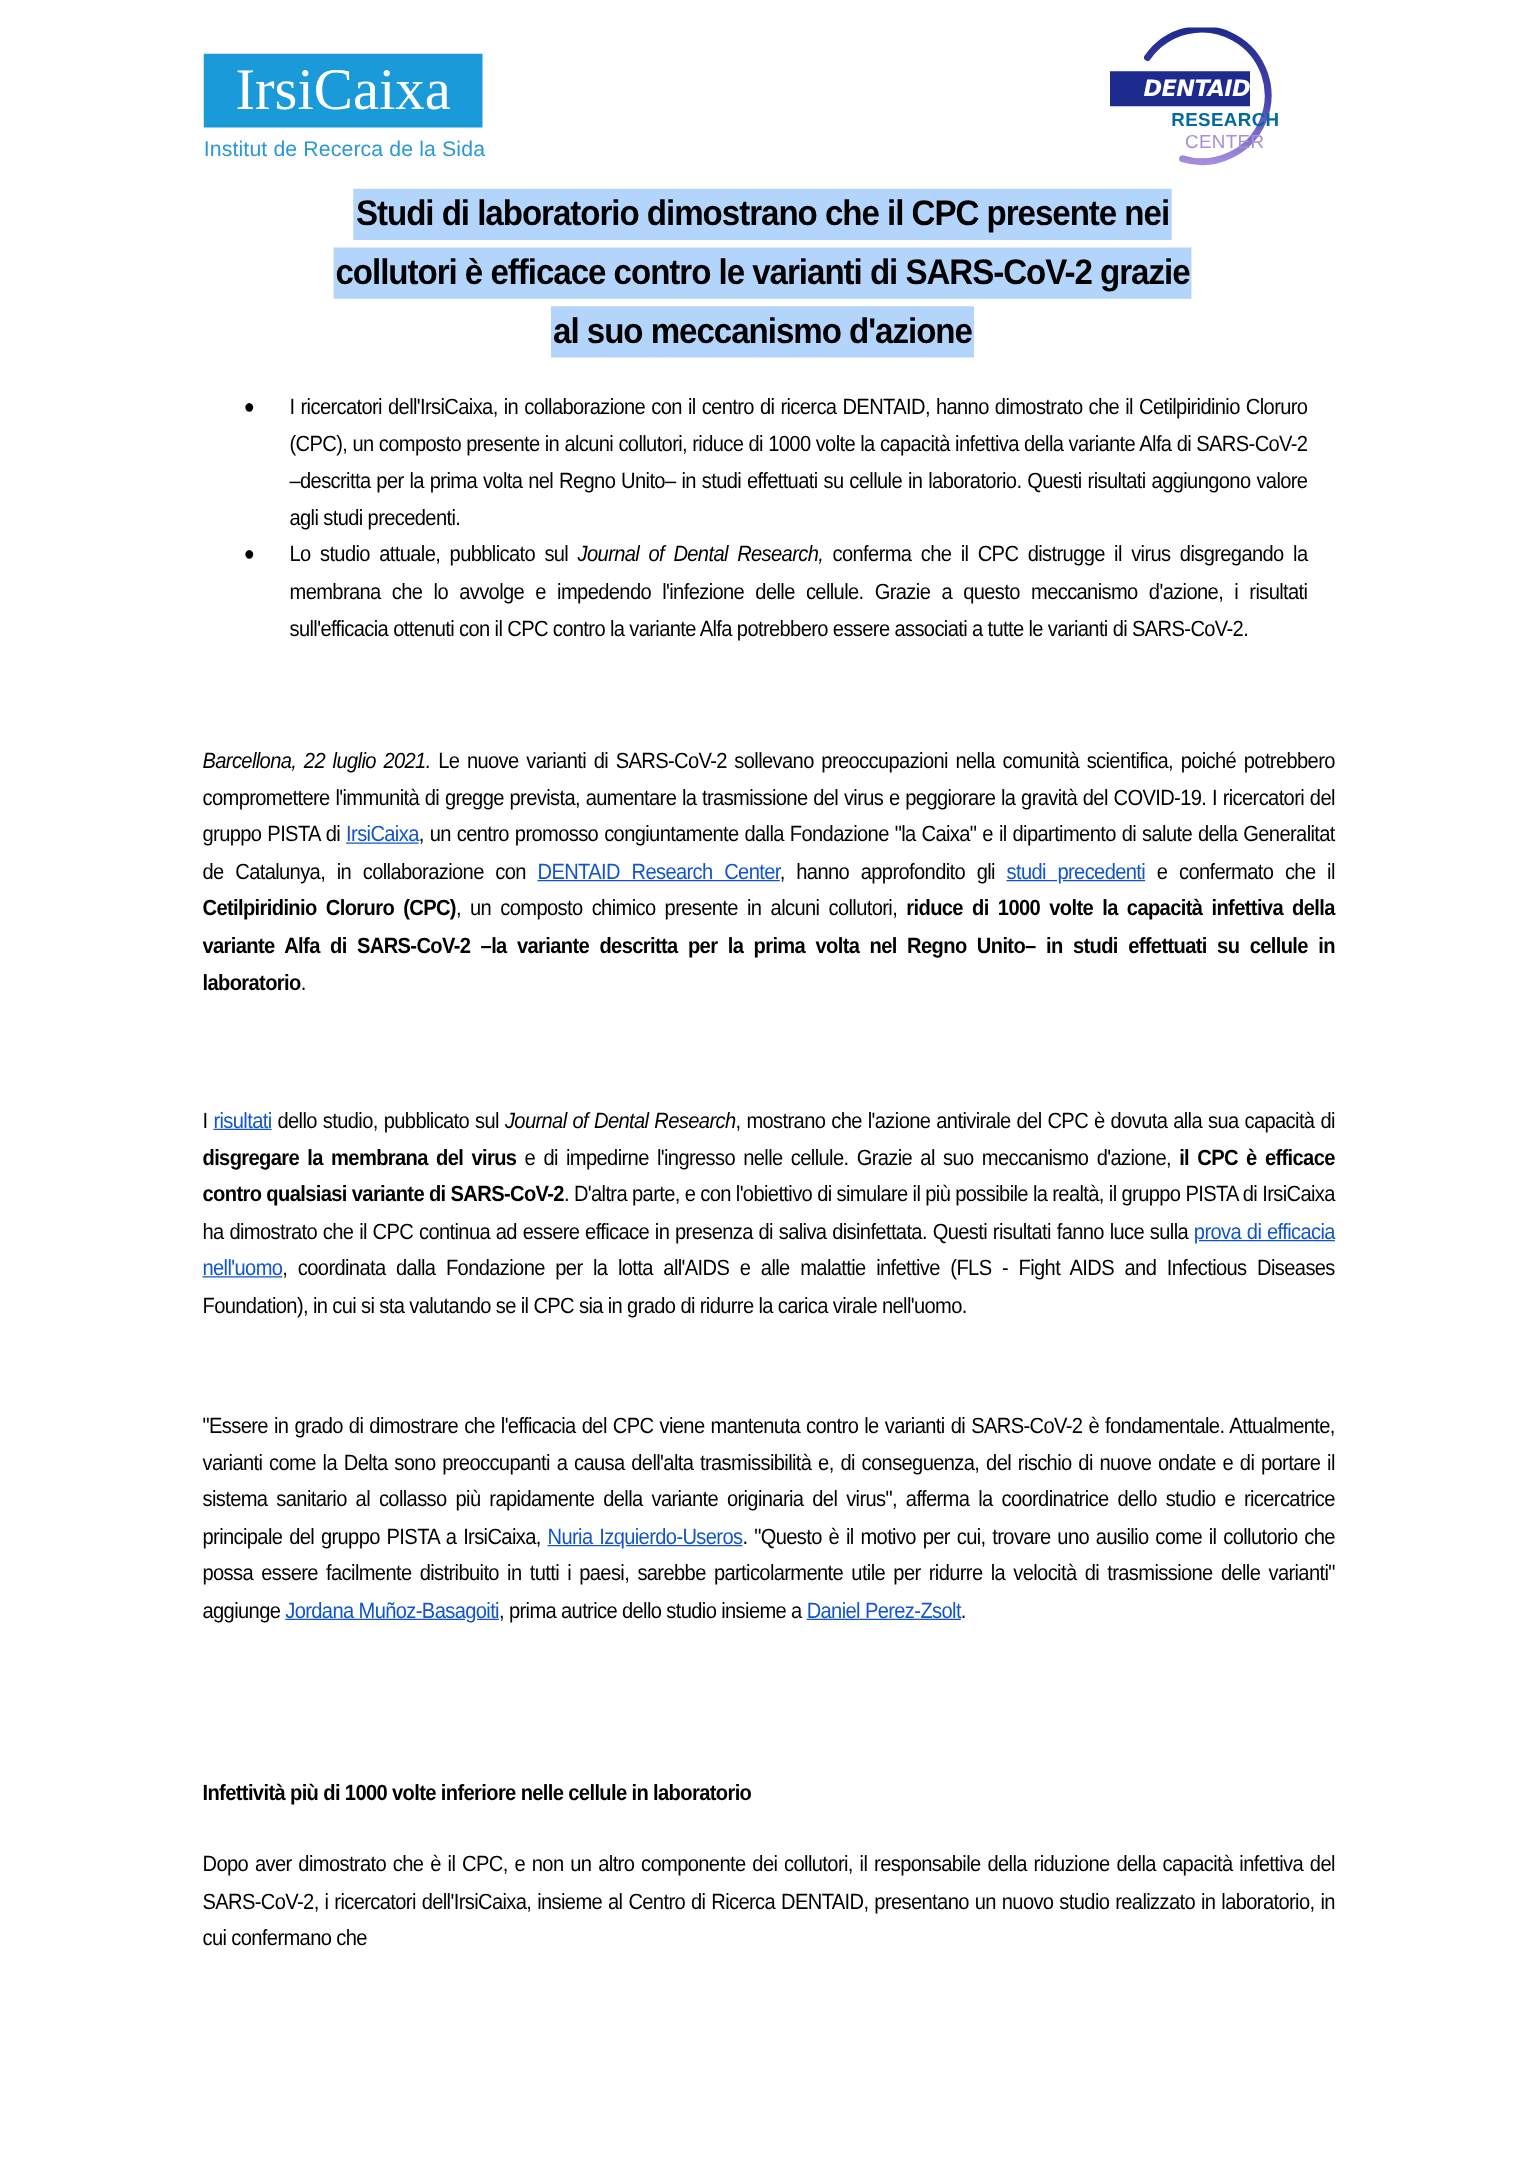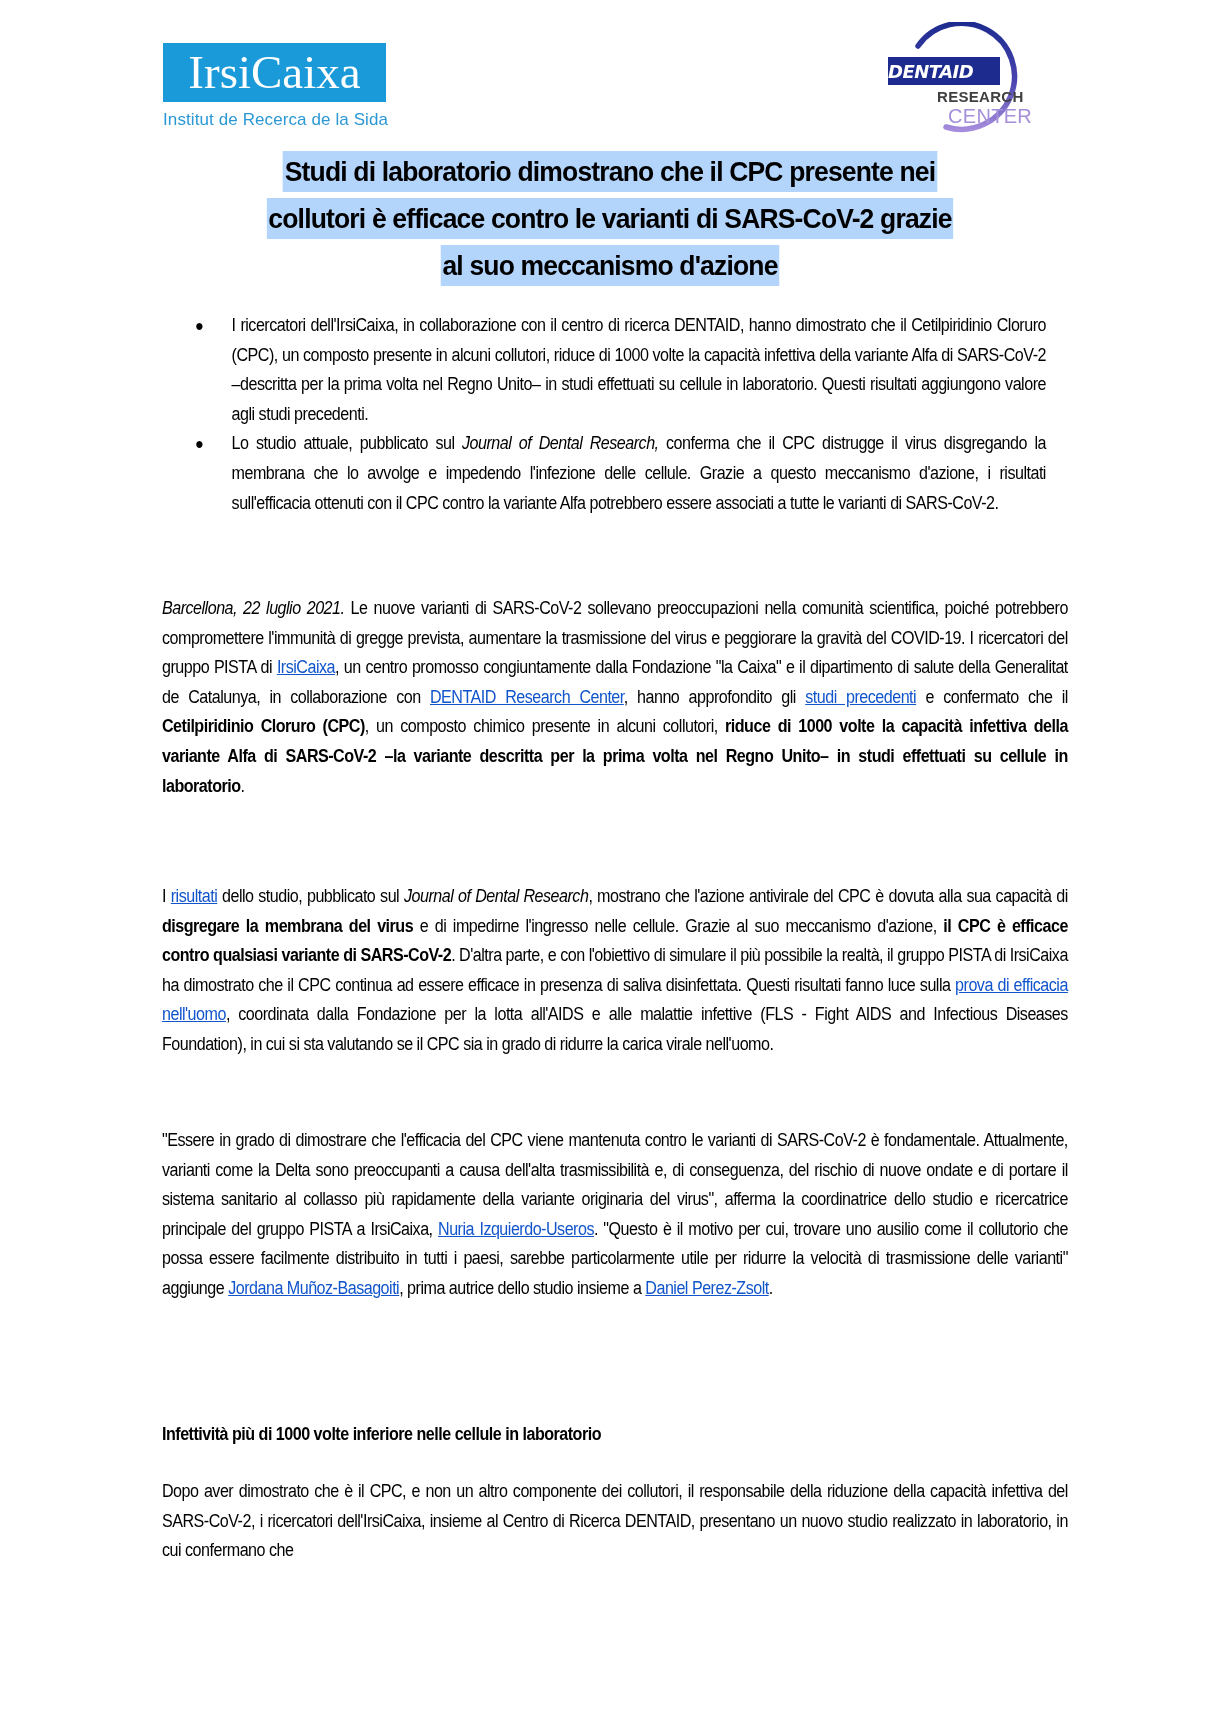--- a/index.html
+++ b/index.html
@@ -6,24 +6,24 @@
   body { width: 1226px; height: 1734px; position: relative; overflow: hidden; font-family: "Liberation Sans", "DejaVu Sans", sans-serif; color: #000; }
 
   
   .logo-irsi { position: absolute; left: 163px; top: 43px; }
   .irsi-box { width: 223px; height: 59px; background: #1a9ad9; display: flex; align-items: center; justify-content: center; }
   .irsi-word { font-family: "Liberation Serif", "DejaVu Serif", serif; color: #ffffff; font-size: 47px; line-height: 1; letter-spacing: 0px; }
   .irsi-sub { margin-top: 8px; font-family: "Liberation Sans", sans-serif; font-size: 17px; color: #2b98d6; letter-spacing: 0.1px; }
 
   .logo-dentaid { position: absolute; left: 880px; top: 22px; width: 170px; height: 120px; }
   .dentaid-ring { position: absolute; left: 0; top: 0; }
-  .dentaid-box { position: absolute; left: 8px; top: 35px; width: 112px; height: 28px; background: #1d2b8f; display: flex; align-items: center; justify-content: flex-start; }
+  .dentaid-box { position: absolute; left: 8px; top: 35px; width: 112px; height: 28px; background: #1d2b8f; display: flex; align-items: center; justify-content: flex-end; }
   .dentaid-word { color: #ffffff; font-family: "DejaVu Sans", sans-serif; font-weight: bold; font-size: 18px; letter-spacing: -0.5px; font-style: italic; }
-  .dentaid-research { position: absolute; left: 57px; top: 66px; font-family: "Liberation Sans", sans-serif; font-weight: bold; color: #404040; font-size: 15px; letter-spacing: 0.3px; }
-  .dentaid-center { position: absolute; left: 68px; top: 83px; font-family: "Liberation Sans", sans-serif; color: #a48fd8; font-size: 20px; letter-spacing: 0.3px; }
+  .dentaid-research { position: absolute; left: 57px; top: 66px; font-family: "Liberation Sans", sans-serif; font-weight: bold; color: #0369a1; font-size: 15px; letter-spacing: 0.3px; }
+  .dentaid-center { position: absolute; left: 68px; top: 83px; font-family: "Liberation Sans", sans-serif; color: #a48fd8; font-size: 15px; letter-spacing: 0.3px; }
 
   
   .title { position: absolute; left: 150px; top: 148px; width: 920px; text-align: center; font-family: "Liberation Sans", sans-serif; font-weight: bold; font-size: 28.5px; line-height: 47px; letter-spacing: -0.9px; transform: scaleX(0.93); transform-origin: center top; }
   .title .hl { background: #b4d5fb; padding: 4px 2px 5px 2px; box-decoration-break: clone; -webkit-box-decoration-break: clone; }
 
   
   .txt { font-family: "Liberation Sans", sans-serif; font-size: 17.6px; line-height: 29.6px; letter-spacing: -0.55px; text-align: justify; }
   .narrow { transform: scaleX(0.915); transform-origin: left top; }
 
   .bullets { position: absolute; left: 195px; top: 311px; width: 930px; margin: 0; padding: 0; list-style: none; }

